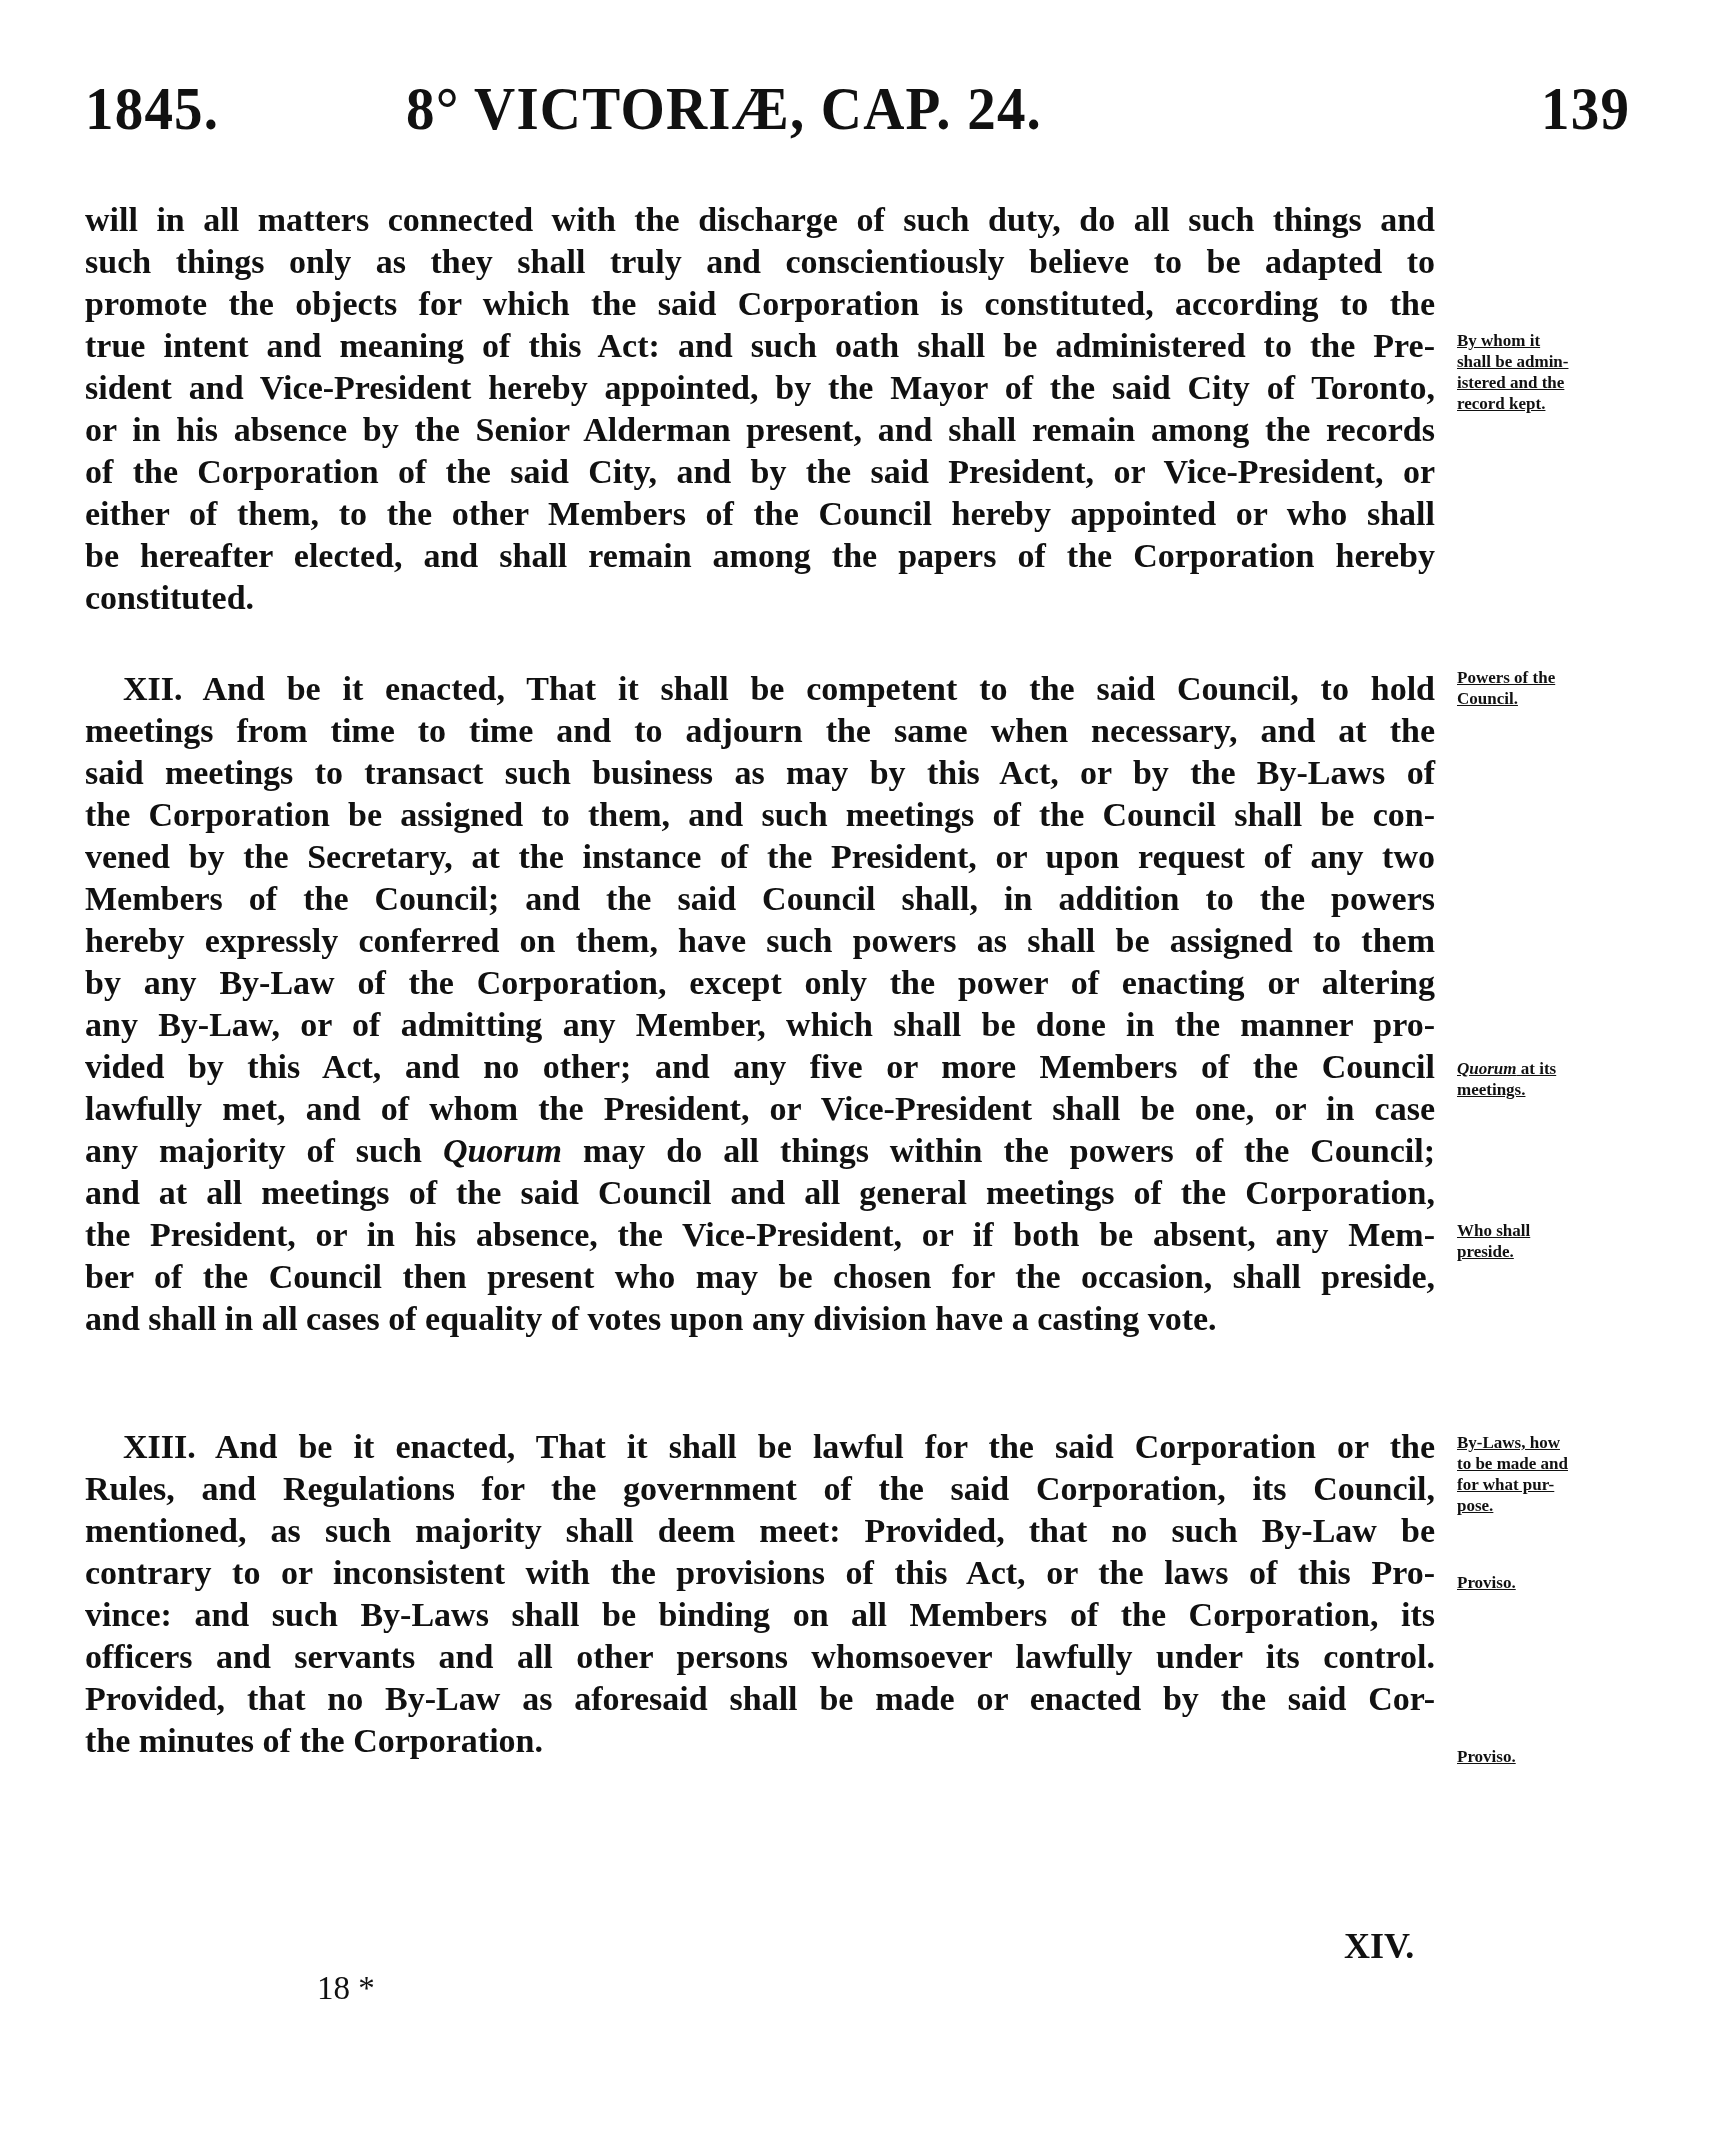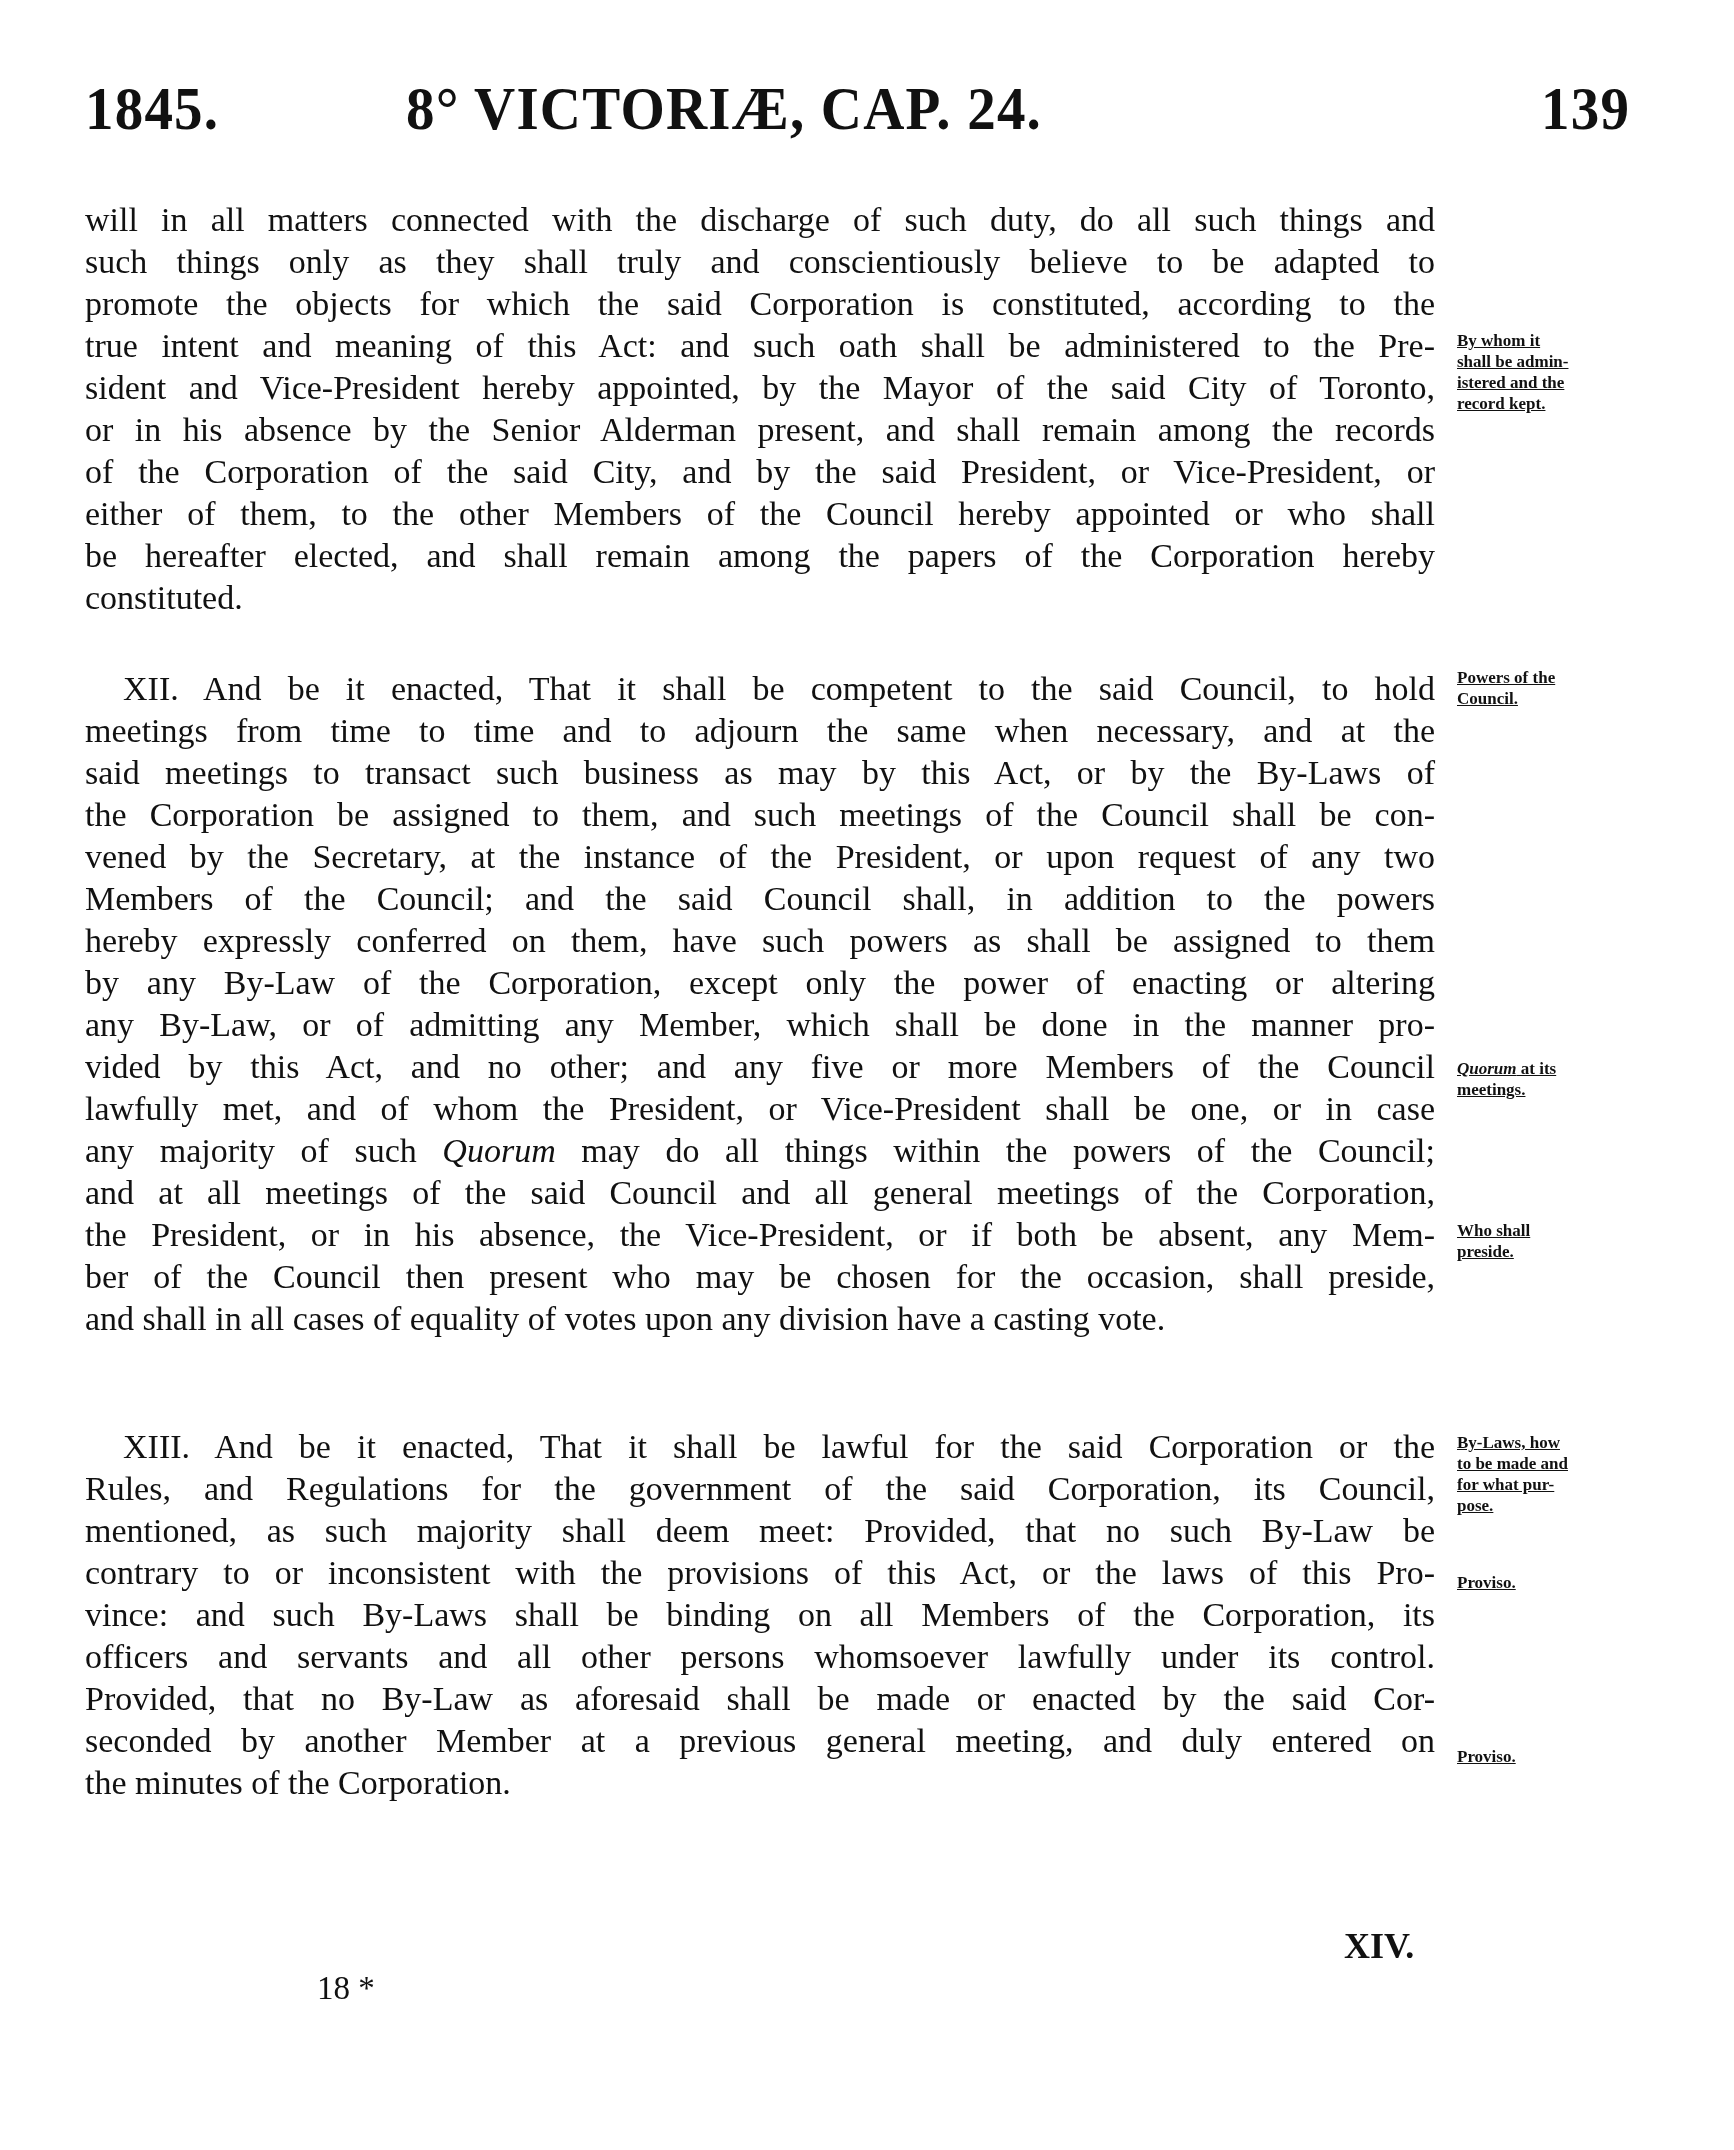--- a/index.html
+++ b/index.html
@@ -2,21 +2,21 @@
 <html style="font-size:10px"><head>
 <meta charset="utf-8">
 <style>
   html, body { margin:0; padding:0; background:#ffffff; }
   body { width:1734px; height:2151px; position:relative; overflow:hidden; color:#111; font-family:"Liberation Serif", "DejaVu Serif", serif; }
   .header { position:absolute; top:73px; left:0; width:1500px; height:74px; }
   .hdr { position:absolute; top:0; font-family:"Liberation Serif", serif; font-weight:bold; font-size:57px; letter-spacing:1.2px; transform:scaleY(1.08); transform-origin:top left; }
   .hdr-year { left:85px; }
   .hdr-title { left:406px; }
   .hdr-page { left:1541px; }
-  .body-text { position:absolute; left:85px; width:1350px; font-size:34px; line-height:42px; }
+  .body-text { position:absolute; left:85px; width:1350px; font-size:34px; line-height:42px;font-weight:bold; }
   .line { display:block; white-space:nowrap; text-align:justify; text-align-last:justify; height:42px; }
   .line.last { text-align-last:left; }
   .para-indent { padding-left:38px;margin-top:6px; }
   .margin-note { position:absolute; left:1457px; width:204px; font-size:17px; line-height:21px; font-weight:bold; color:#111;text-decoration:underline; }
   .margin-note .mline { display:block; white-space:nowrap; }
   .sec1 { top:199px; }
   .sec2 { top:662px; }
   .sec3 { top:1420px; }
   .catchword { position:absolute; left:1344px; top:1925px; font-size:36px; font-weight:bold; }
   .signature { position:absolute; left:317px; top:1970px; font-size:33px; }
@@ -64,21 +64,20 @@
 </div>
 
 <div class="body-text sec3">
   <span class="line para-indent">XIII. And be it enacted, That it shall be lawful for the said Corporation or the</span>
   <span class="line">Rules, and Regulations for the government of the said Corporation, its Council,</span>
   <span class="line">mentioned, as such majority shall deem meet: Provided, that no such By-Law be</span>
   <span class="line">contrary to or inconsistent with the provisions of this Act, or the laws of this Pro-</span>
   <span class="line">vince: and such By-Laws shall be binding on all Members of the Corporation, its</span>
   <span class="line">officers and servants and all other persons whomsoever lawfully under its control.</span>
   <span class="line">Provided, that no By-Law as aforesaid shall be made or enacted by the said Cor-</span>
-  <span class="line">seconded by another Member at a previous general meeting, and duly entered on</span>
   <span class="line last">the minutes of the Corporation.</span>
 </div>
 
 <div class="margin-note" style="top:330px;">
   <span class="mline">By whom it</span>
   <span class="mline">shall be admin-</span>
   <span class="mline">istered and the</span>
   <span class="mline">record kept.</span>
 </div>
 

